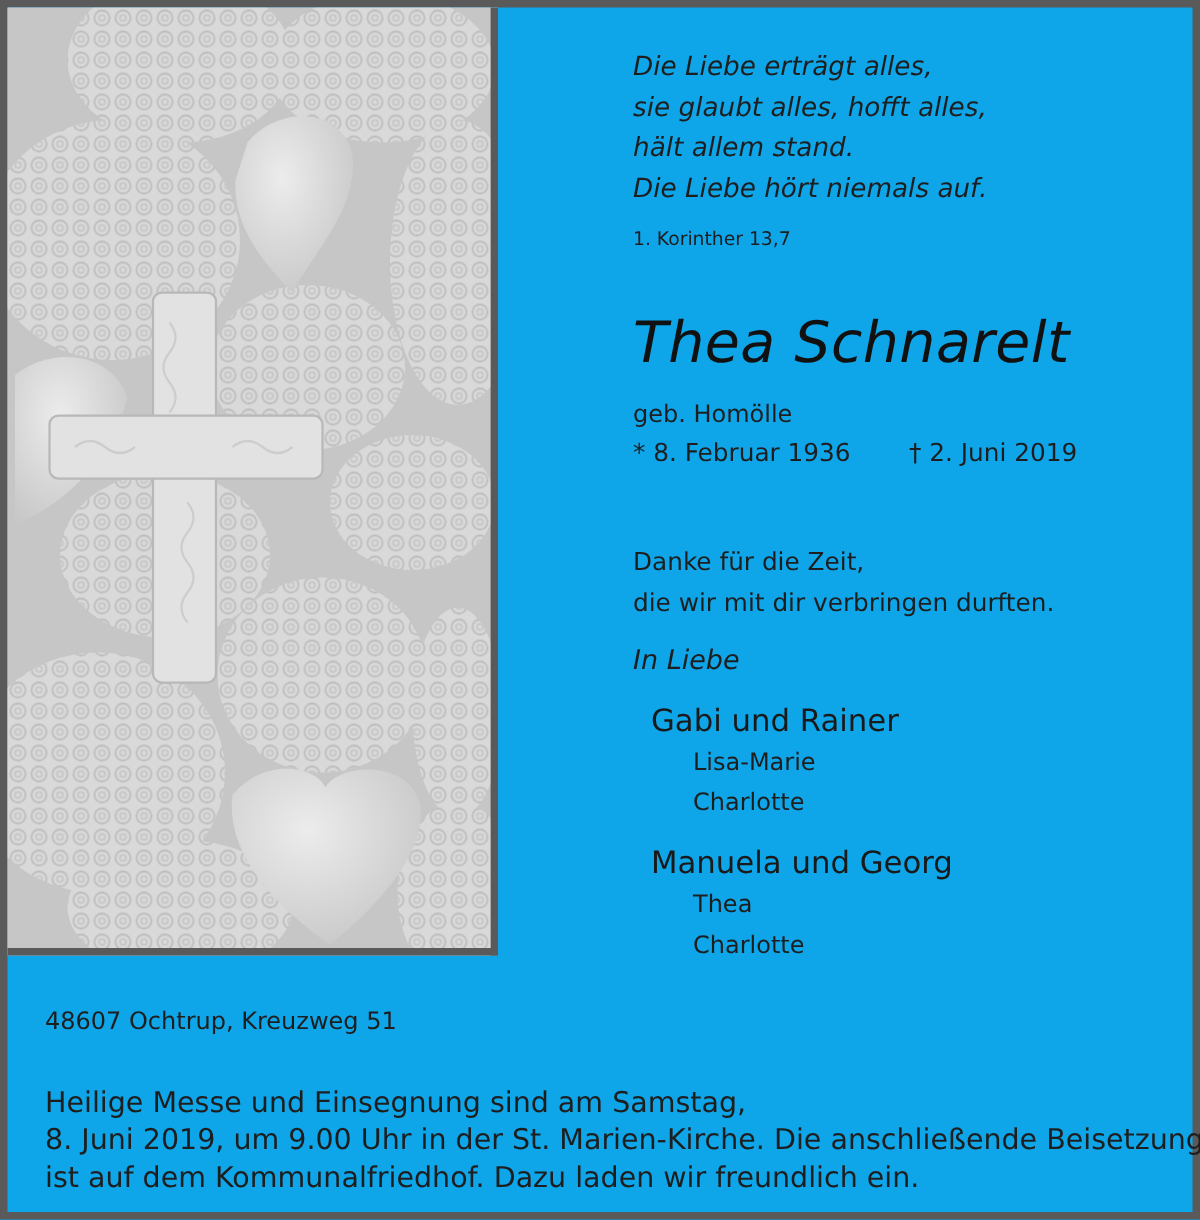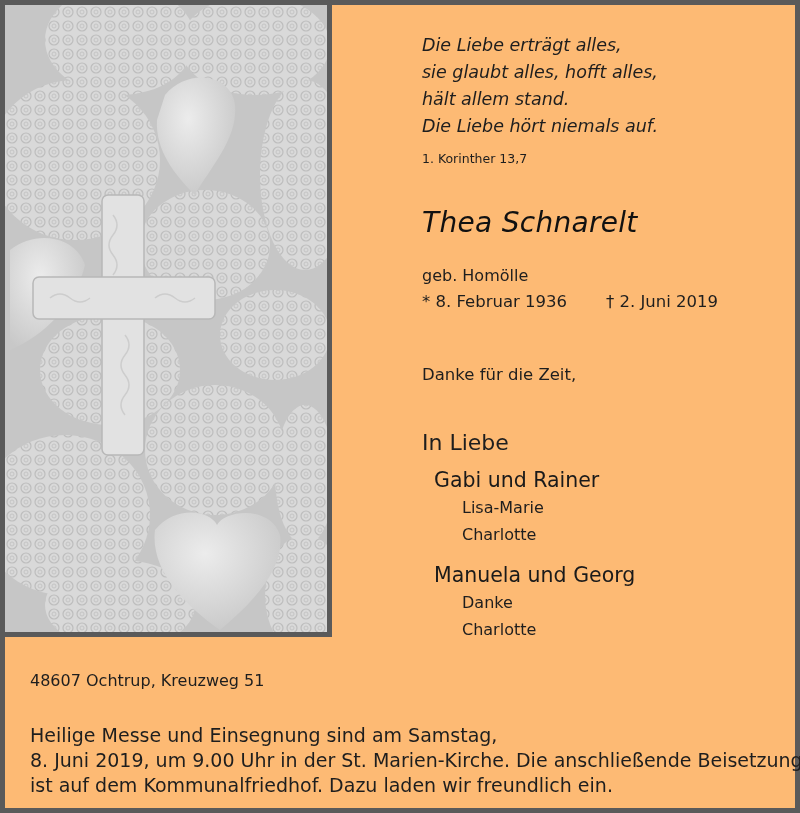--- a/index.html
+++ b/index.html
@@ -1,29 +1,29 @@
 <!DOCTYPE html>
 <html><head>
 <meta charset="utf-8">
 <style>
   html, body { margin: 0; padding: 0; }
   body { width: 800px; height: 813px; background: #5a5a5a; position: relative; overflow: hidden; }
-  .sheet { position: absolute; left: 5px; top: 5px; width: 790px; height: 803px; background: #fdba74; }
+  .sheet { position: absolute; left: 5px; top: 5px; width: 790px; height: 803px; background: #0ea5e9; }
   .photo { position: absolute; left: 0; top: 0; width: 322px; height: 627px; background: #cfcfcf;
            border-right: 5px solid #5a5a5a; border-bottom: 5px solid #5a5a5a; overflow: hidden; }
   .photo svg { display: block; }
   .txt { position: absolute; color: #1e1e1e; font-family: "DejaVu Sans", sans-serif; white-space: nowrap; }
   .verse { left: 417px; top: 27px; font-style: italic; font-size: 17.5px; line-height: 27px; }
   .ref { left: 417px; top: 146px; font-size: 12.5px; }
-  .name { left: 417px; top: 201px; font-style: italic; font-size: 28px; color: #111; letter-spacing: 0.3px; }
+  .name { left: 417px; top: 201px; font-style: italic; font-size: 38px; color: #111; letter-spacing: 0.3px; }
   .birthname { left: 417px; top: 261px; font-size: 16px; }
   .dates { left: 417px; top: 287px; font-size: 16.5px; width: 300px; }
   .dates .death { position: absolute; left: 184px; top: 0; }
   .thanks { left: 417px; top: 356px; font-size: 16.5px; line-height: 27px; }
-  .inliebe { left: 417px; top: 425px; font-size: 22px; }
+  .inliebe { left: 417px; top: 425px; font-size: 18px; font-style: italic; }
   .fam-head { font-size: 20.5px; color: #1a1a1a; margin-left: 12px; }
   .fam-member { font-size: 16px; line-height: 27px; margin-left: 40px; }
   .fam1 { left: 417px; top: 461px; line-height: 28px; }
   .fam2 { left: 417px; top: 556px; line-height: 28px; }
   .addr { left: 25px; top: 666px; font-size: 16px; }
   .notice { left: 25px; top: 718px; font-size: 19px; line-height: 25px; }
 </style>
 </head>
 <body>
 
@@ -79,31 +79,32 @@
 
   <div class="txt name">Thea Schnarelt</div>
   <div class="txt birthname">geb. Homölle</div>
   <div class="txt dates">
     <span>* 8. Februar 1936</span>
     <span class="death">† 2. Juni 2019</span>
   </div>
 
   <div class="txt thanks">
     <div>Danke für die Zeit,</div>
+    <div>die wir mit dir verbringen durften.</div>
   </div>
   <div class="txt inliebe">In Liebe</div>
 
   <div class="txt fam1">
     <div class="fam-head">Gabi und Rainer</div>
     <div class="fam-member">Lisa-Marie</div>
     <div class="fam-member">Charlotte</div>
   </div>
   <div class="txt fam2">
     <div class="fam-head">Manuela und Georg</div>
-    <div class="fam-member">Danke</div>
+    <div class="fam-member">Thea</div>
     <div class="fam-member">Charlotte</div>
   </div>
 
   <div class="txt addr">48607 Ochtrup, Kreuzweg 51</div>
 
   <div class="txt notice">
     <div>Heilige Messe und Einsegnung sind am Samstag,</div>
     <div>8. Juni 2019, um 9.00 Uhr in der St. Marien-Kirche. Die anschließende Beisetzung</div>
     <div>ist auf dem Kommunalfriedhof. Dazu laden wir freundlich ein.</div>
   </div>

